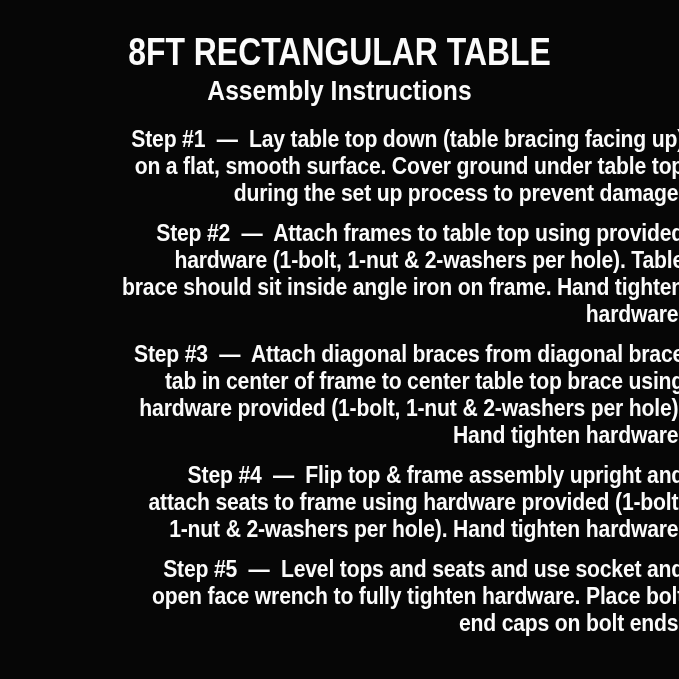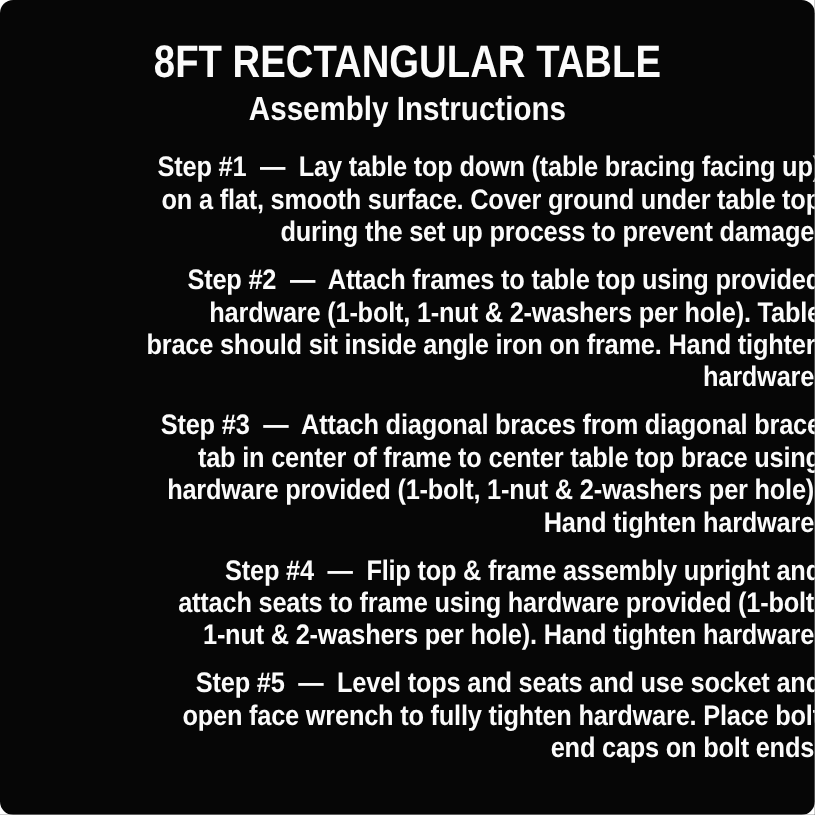--- a/index.html
+++ b/index.html
@@ -5,21 +5,20 @@
   html, body { margin: 0; padding: 0; }
   .page {
     position: relative;
     width: 679px;
     height: 679px;
     background: #060606;
     color: #fbfbfb;
     font-family: "Liberation Sans", "DejaVu Sans", sans-serif;
     font-weight: bold;
     overflow: hidden;
-    border-radius: 11px;
   }
   .header {
     padding-top: 30px;
     text-align: center;
   }
   .title {
     margin: 0;
     font-size: 38px;
     line-height: 44px;
     letter-spacing: 0px;

